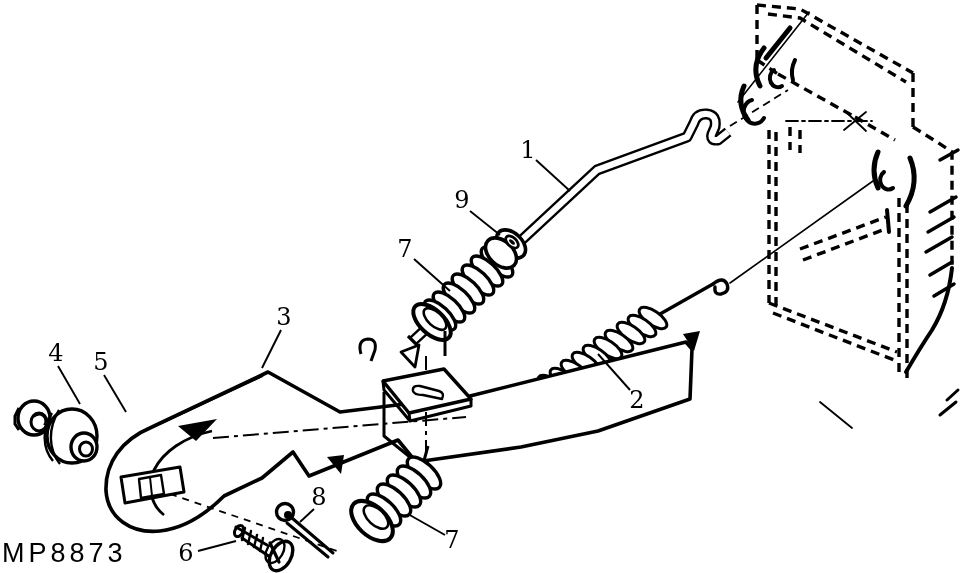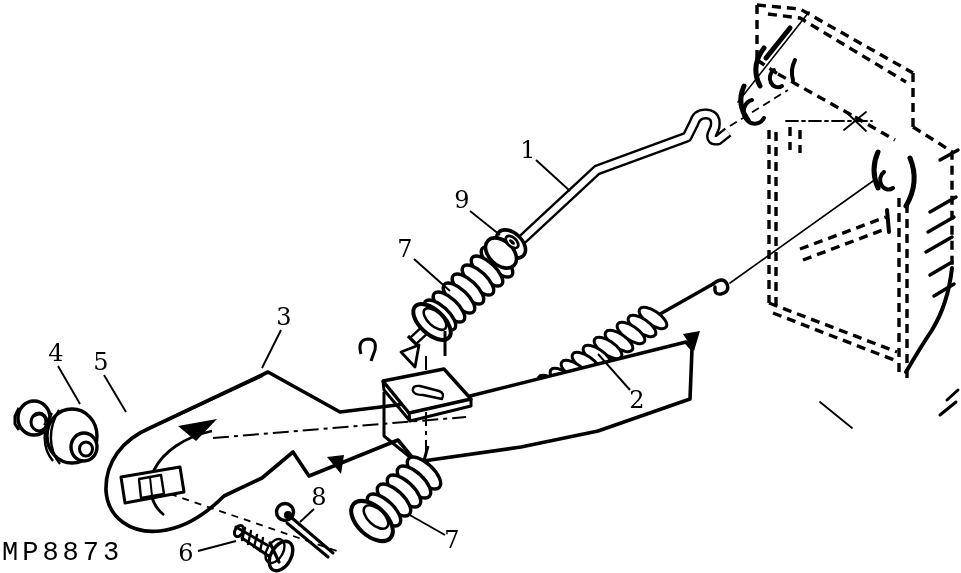--- a/index.html
+++ b/index.html
@@ -2,21 +2,21 @@
 <html><head>
 <meta charset="utf-8">
 <style>
   html,body{margin:0;padding:0;background:#ffffff;}
   .stage{position:relative;width:961px;height:573px;background:#ffffff;overflow:hidden;
          font-family:"DejaVu Serif", serif;}
   .stage svg{position:absolute;left:0;top:0;}
   .callout{position:absolute;transform:translate(-50%,-50%);font-size:24px;color:#000;
            font-family:"DejaVu Serif", serif;line-height:1;}
   .code-label{position:absolute;left:2px;top:538px;font-size:27px;letter-spacing:4px;
-              color:#000;font-family:Liberation Mono, monospace;}
+              color:#000;font-family:Liberation Sans, sans-serif;}
 </style>
 </head>
 <body>
 
 <div class="stage">
 
 <svg width="961" height="573" viewBox="0 0 961 573">
 
   <g stroke="#000" fill="none" stroke-width="3.4" stroke-dasharray="9 6" stroke-linecap="butt">
     <path d="M757,5 L800,9 L913,73"></path>

